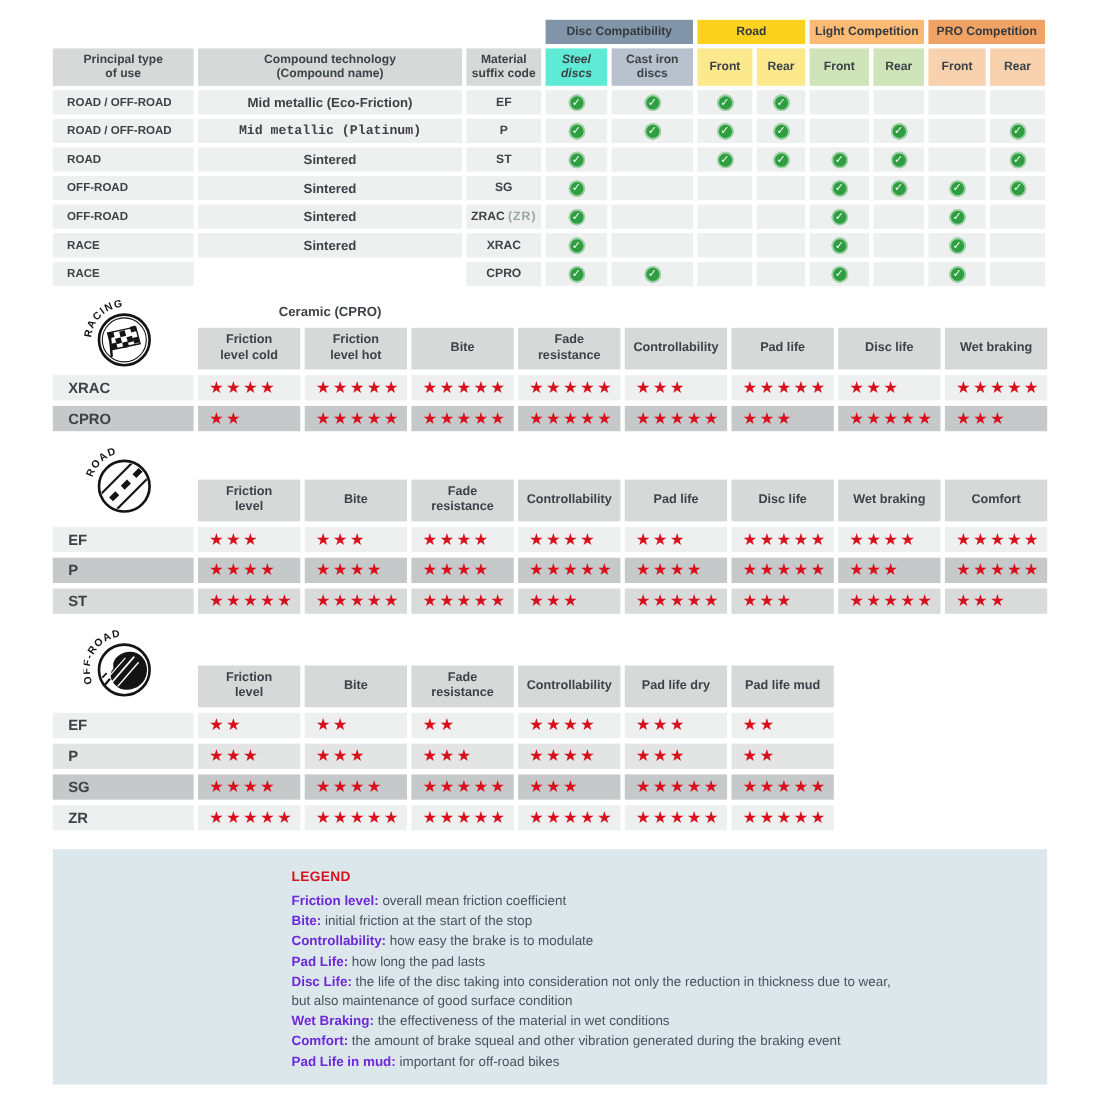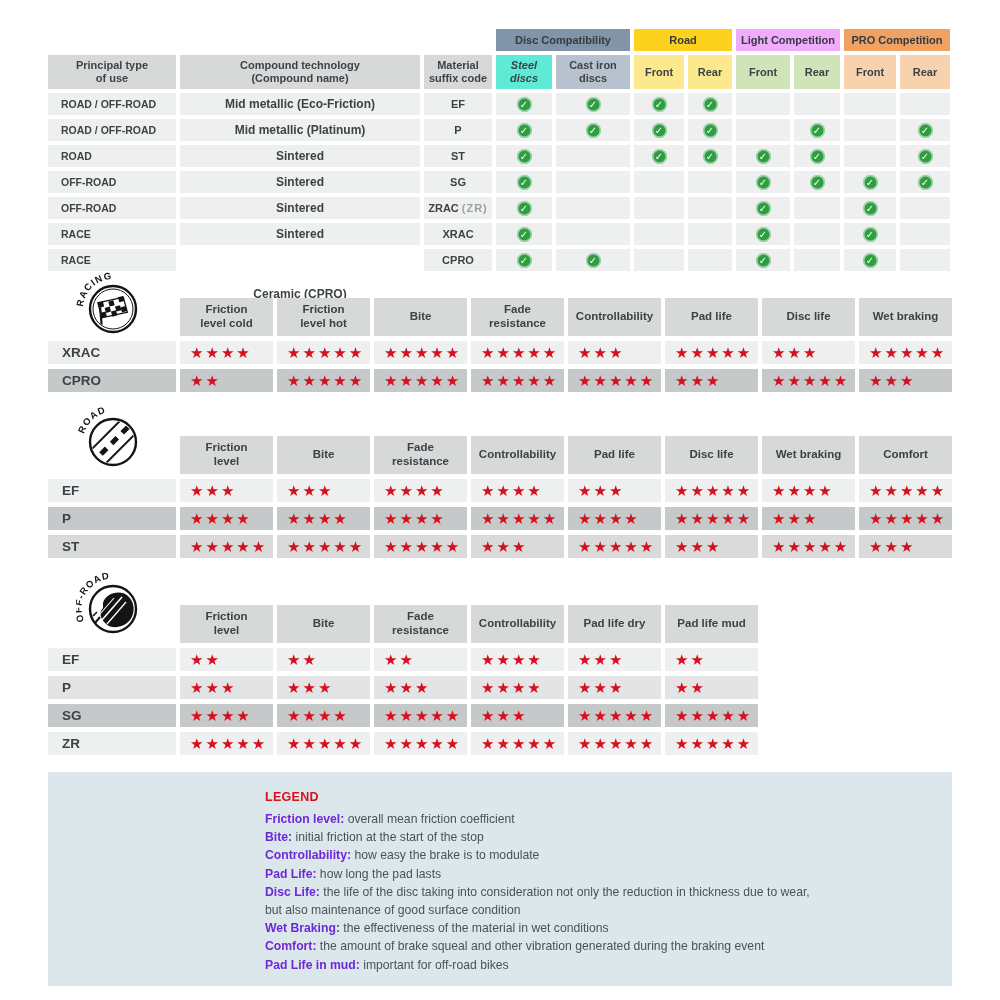--- a/index.html
+++ b/index.html
@@ -3,21 +3,21 @@
 <meta charset="utf-8">
 <style>
   html,body{margin:0;padding:0;background:#ffffff;}
   body{font-family:"Liberation Sans","DejaVu Sans",sans-serif;color:var(--text,#3d4247);}
   .page{position:relative;width:1000px;height:1000px;background:#fff;overflow:hidden;}
 
   
   .gcell{display:flex;align-items:center;justify-content:center;text-align:center;}
 
   
-  .compat{position:absolute;left:48px;top:29px;display:grid;
+  .compat{position:absolute;left:48px;top:18px;display:grid;
     grid-template-columns:128px 240px 68px 56px 74px 50px 44px 54px 46px 52px 50px;
     grid-template-rows:22px 34px repeat(7,22px);
     column-gap:4px;row-gap:4px;}
   .compat .group{font-size:11px;font-weight:700;color:#333a40;}
   .compat .colhead{background:var(--hdr,#d7d9d9);font-size:11px;font-weight:700;white-space:pre-line;line-height:1.15;}
   .compat .data{background:var(--rowL,#eeefef);font-size:11px;font-weight:700;}
   .compat .use{justify-content:flex-start;padding-left:13px;text-align:left;font-size:10.5px;}
   .compat .compound{font-size:12px;}
   .suffix-note{color:#9aa2a8;font-weight:600;margin-left:3px;letter-spacing:1px;}
   .check{width:15px;height:15px;border-radius:50%;background:var(--check,#2e9e41);
@@ -50,21 +50,21 @@
   svg text{font-family:"Liberation Sans","DejaVu Sans",sans-serif;}
 </style>
 </head>
 <body>
 
 <div class="page">
 
   <div class="compat">
       <div class="gcell group" style="grid-area: 1 / 4 / auto / span 2; background: rgb(130, 148, 167);">Disc Compatibility</div>
       <div class="gcell group" style="grid-area: 1 / 6 / auto / span 2; background: rgb(253, 210, 30);">Road</div>
-      <div class="gcell group" style="grid-area: 1 / 8 / auto / span 2; background: #f0abfc;">Light Competition</div>
+      <div class="gcell group" style="grid-area: 1 / 8 / auto / span 2; background: #fdba74;">Light Competition</div>
       <div class="gcell group" style="grid-area: 1 / 10 / auto / span 2; background: rgb(240, 162, 100);">PRO Competition</div>
       <div class="gcell colhead" style="grid-area: 2 / 1;">Principal type
 of use</div>
       <div class="gcell colhead" style="grid-area: 2 / 2;">Compound technology
 (Compound name)</div>
       <div class="gcell colhead" style="grid-area: 2 / 3;">Material
 suffix code</div>
       <div class="gcell colhead" style="grid-area: 2 / 4; background: #5eead4; font-style: italic;">Steel
 discs</div>
       <div class="gcell colhead" style="grid-area: 2 / 5; background: rgb(184, 194, 206);">Cast iron
@@ -90,21 +90,21 @@
         <span class="check">✓</span>
       </div>
       <div class="gcell data" style="grid-area: 3 / 7;">
         <span class="check">✓</span>
       </div>
       <div class="gcell data" style="grid-area: 3 / 8;"></div>
       <div class="gcell data" style="grid-area: 3 / 9;"></div>
       <div class="gcell data" style="grid-area: 3 / 10;"></div>
       <div class="gcell data" style="grid-area: 3 / 11;"></div>
       <div class="gcell data use" style="grid-area: 4 / 1;">ROAD / OFF-ROAD</div>
-      <div class="gcell data compound" style="grid-area: 4 / 2;">Mid metallic (Platinum)</div>
+      <div class="gcell data compound" style="grid-area: 4 / 2; font-family: Liberation Mono, monospace;">Mid metallic (Platinum)</div>
       <div class="gcell data suffix" style="grid-area: 4 / 3;">
         <span>P</span>
       </div>
       <div class="gcell data" style="grid-area: 4 / 4;">
         <span class="check">✓</span>
       </div>
       <div class="gcell data" style="grid-area: 4 / 5;">
         <span class="check">✓</span>
       </div>
       <div class="gcell data" style="grid-area: 4 / 6;">

